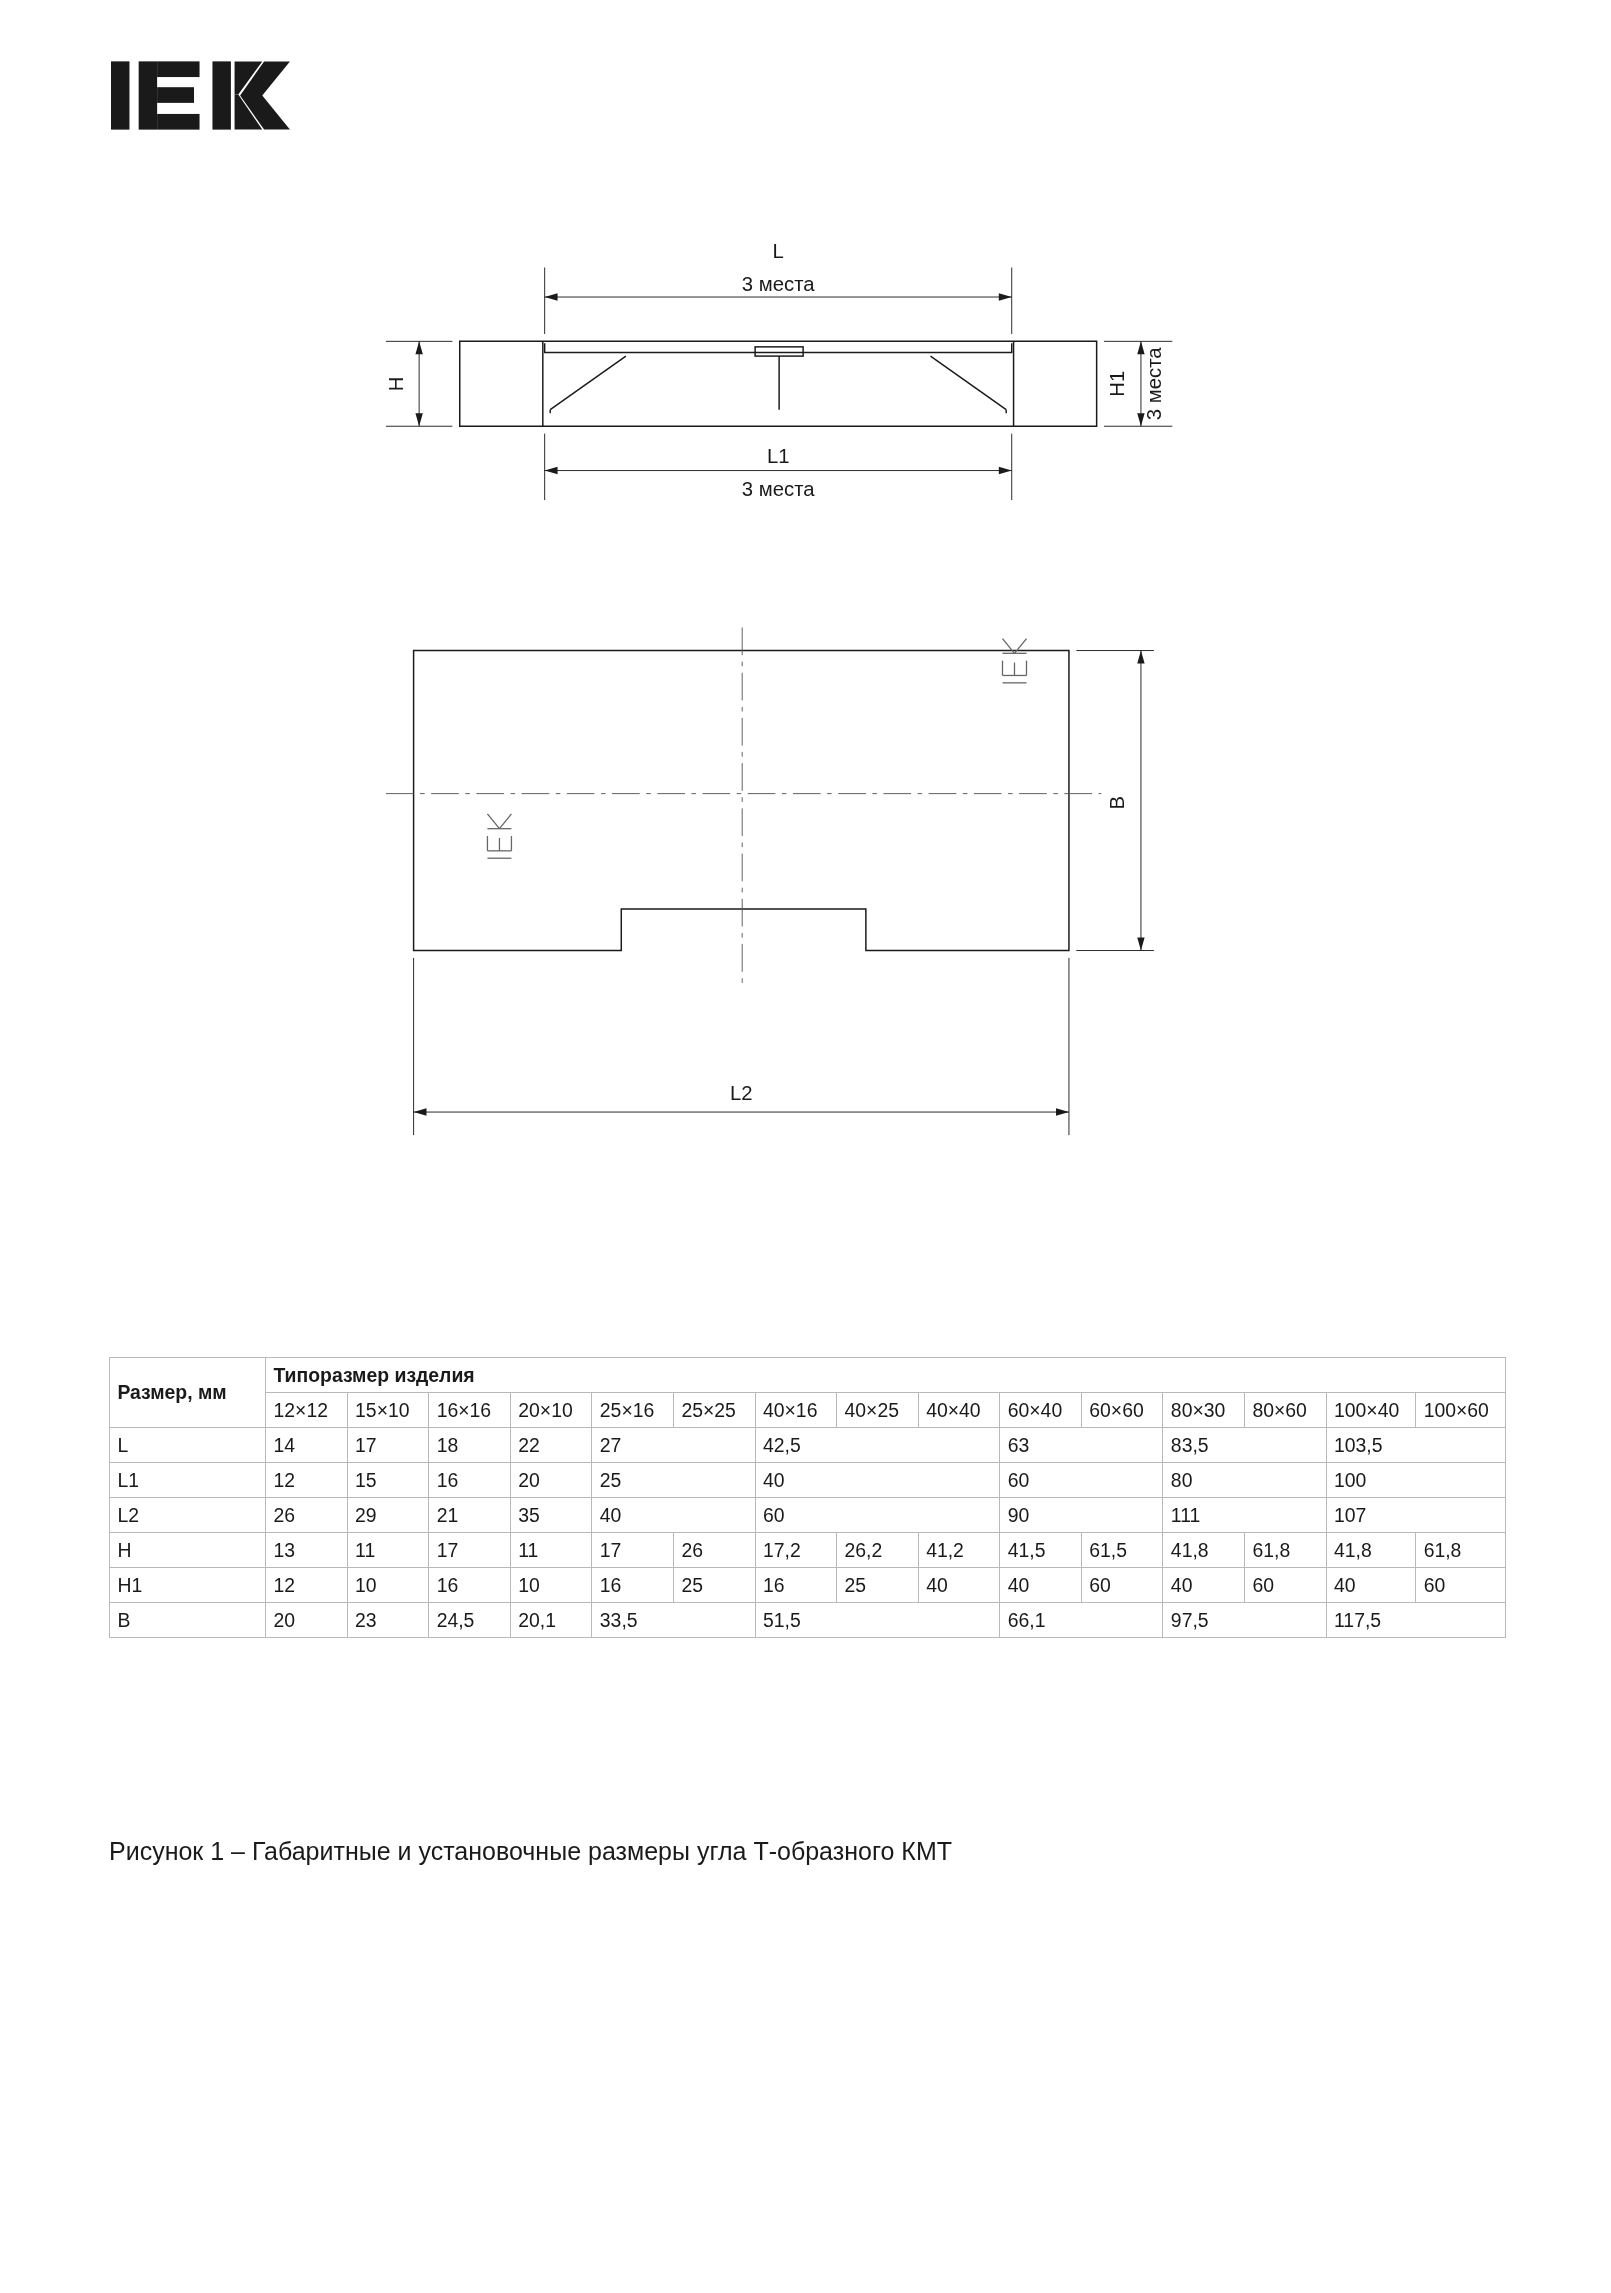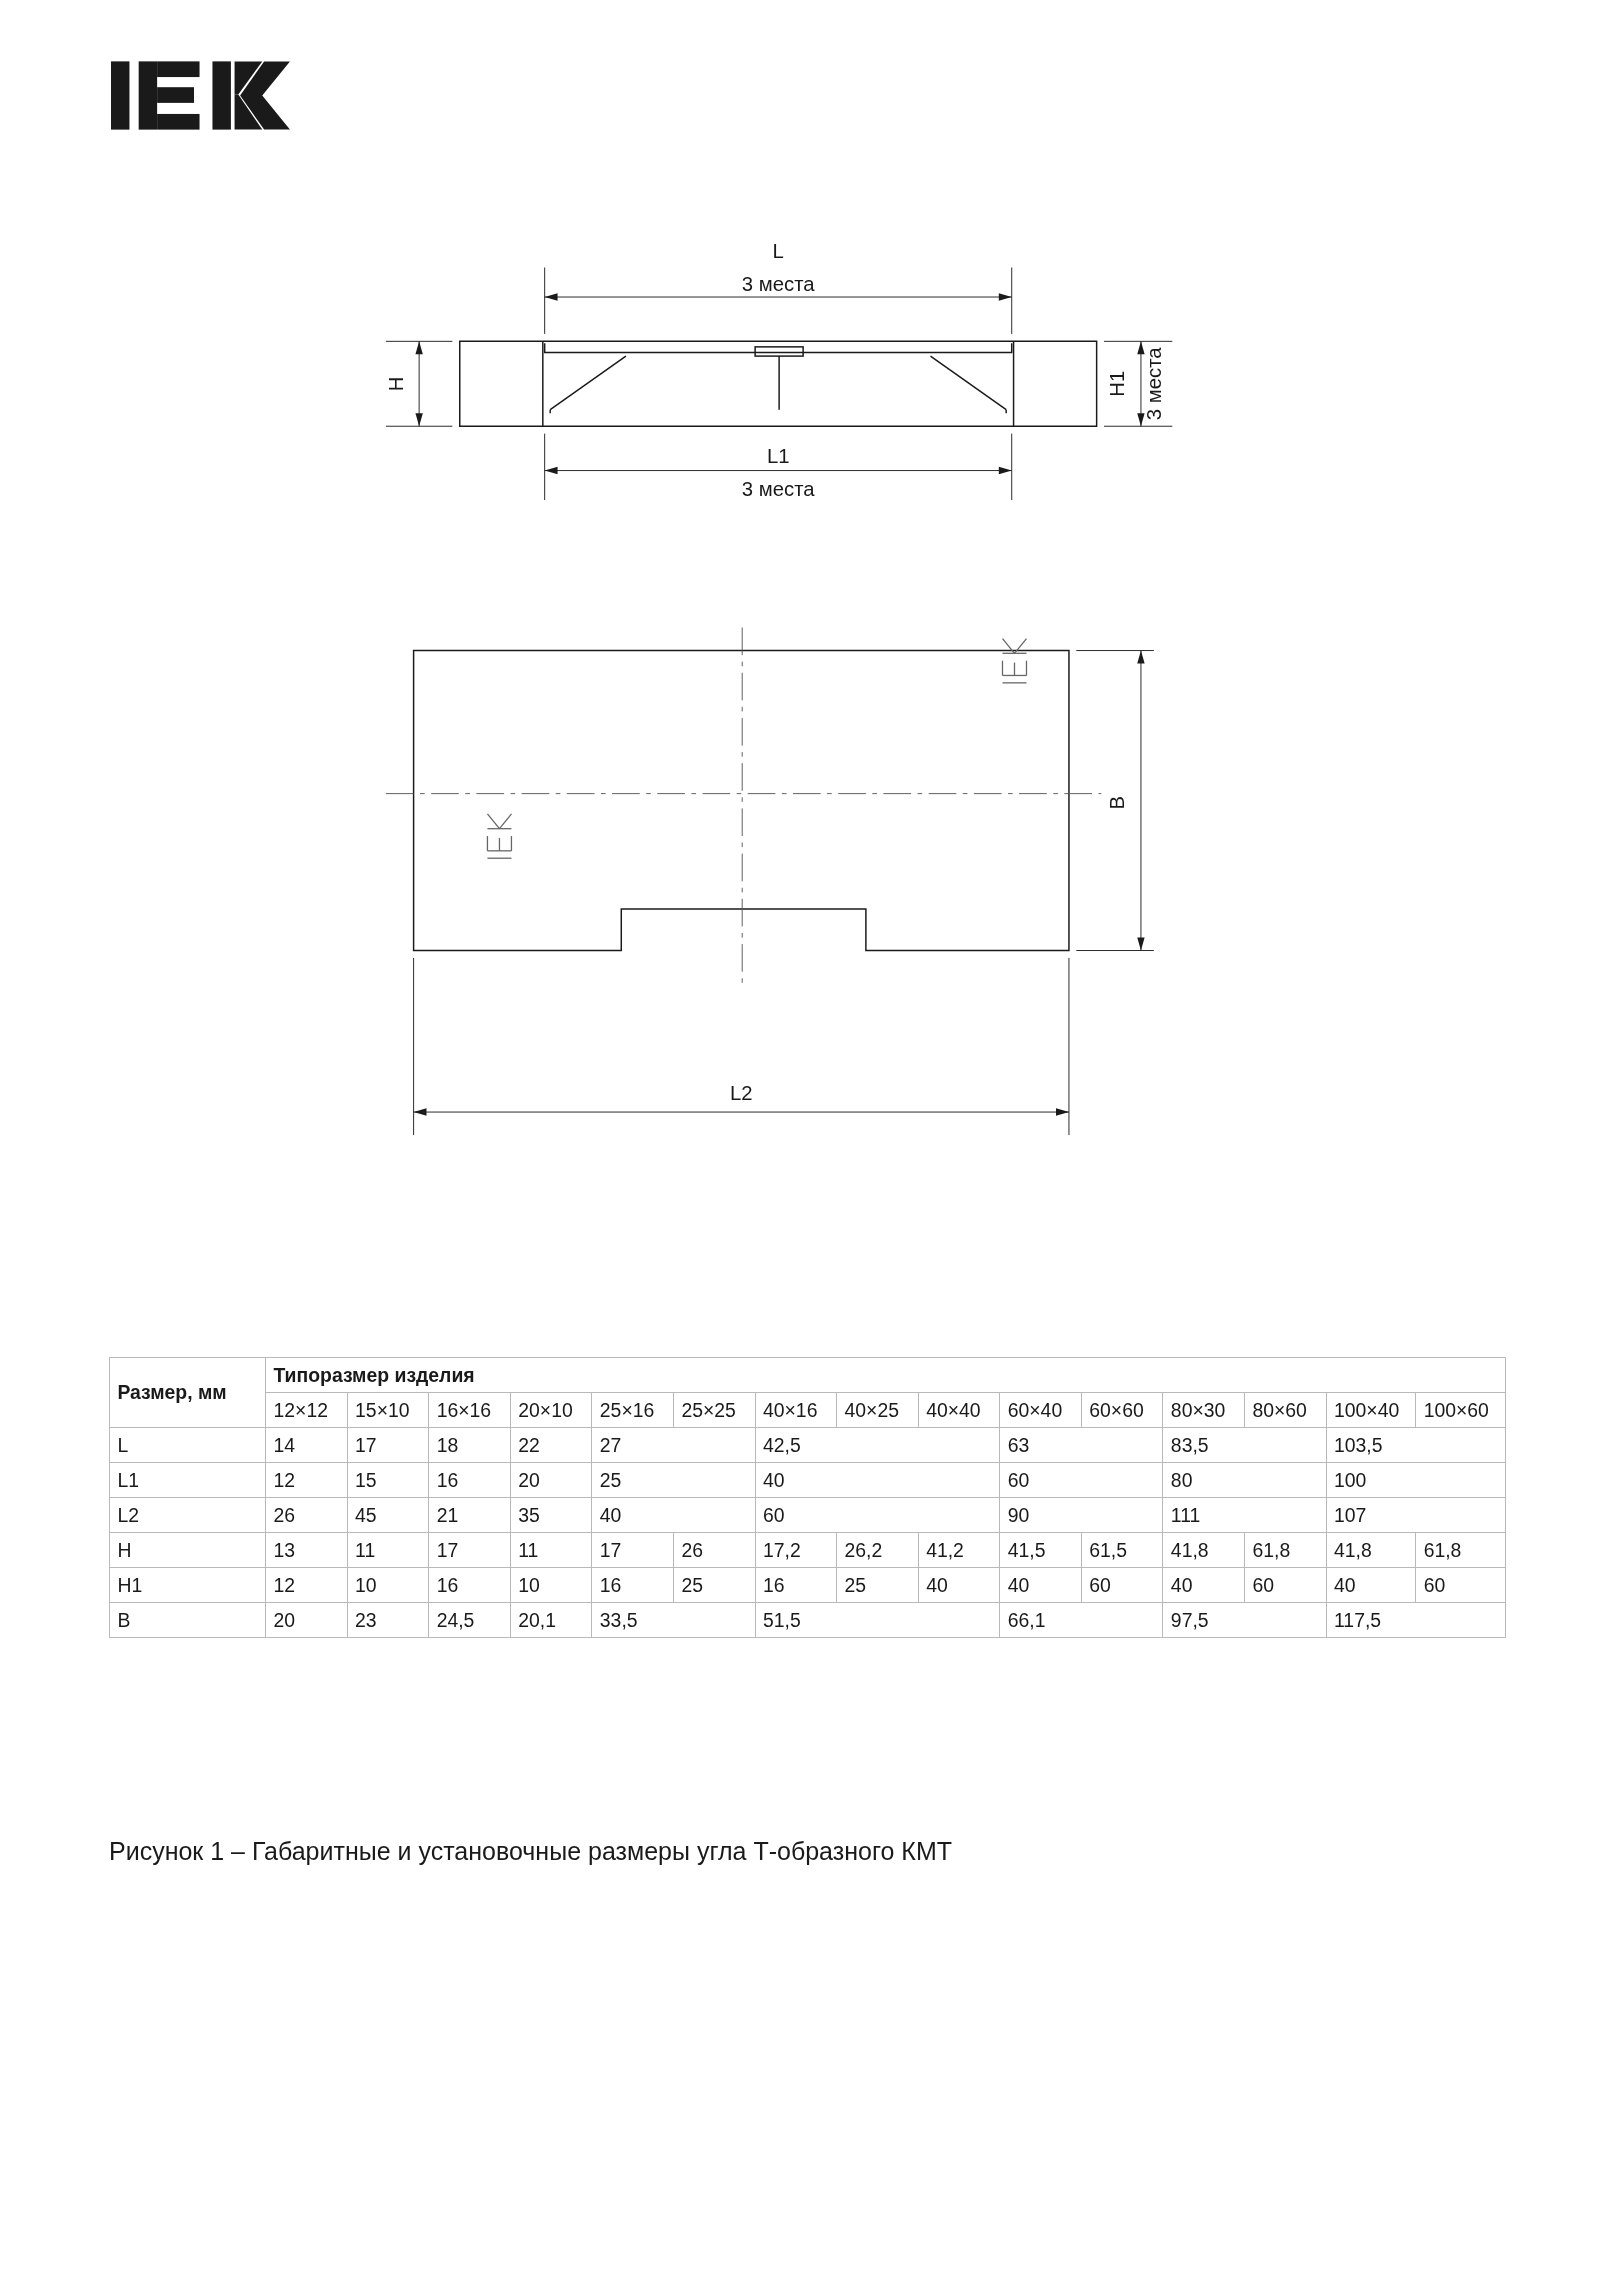--- a/index.html
+++ b/index.html
@@ -263,21 +263,21 @@
           <td>20</td>
           <td colspan="2">25</td>
           <td colspan="3">40</td>
           <td colspan="2">60</td>
           <td colspan="2">80</td>
           <td colspan="2">100</td>
         </tr>
         <tr>
           <td class="col-first">L2</td>
           <td>26</td>
-          <td>45</td>
+          <td>29</td>
           <td>21</td>
           <td>35</td>
           <td colspan="2">40</td>
           <td colspan="3">60</td>
           <td colspan="2">90</td>
           <td colspan="2">111</td>
           <td colspan="2">107</td>
         </tr>
         <tr>
           <td class="col-first">H</td>

